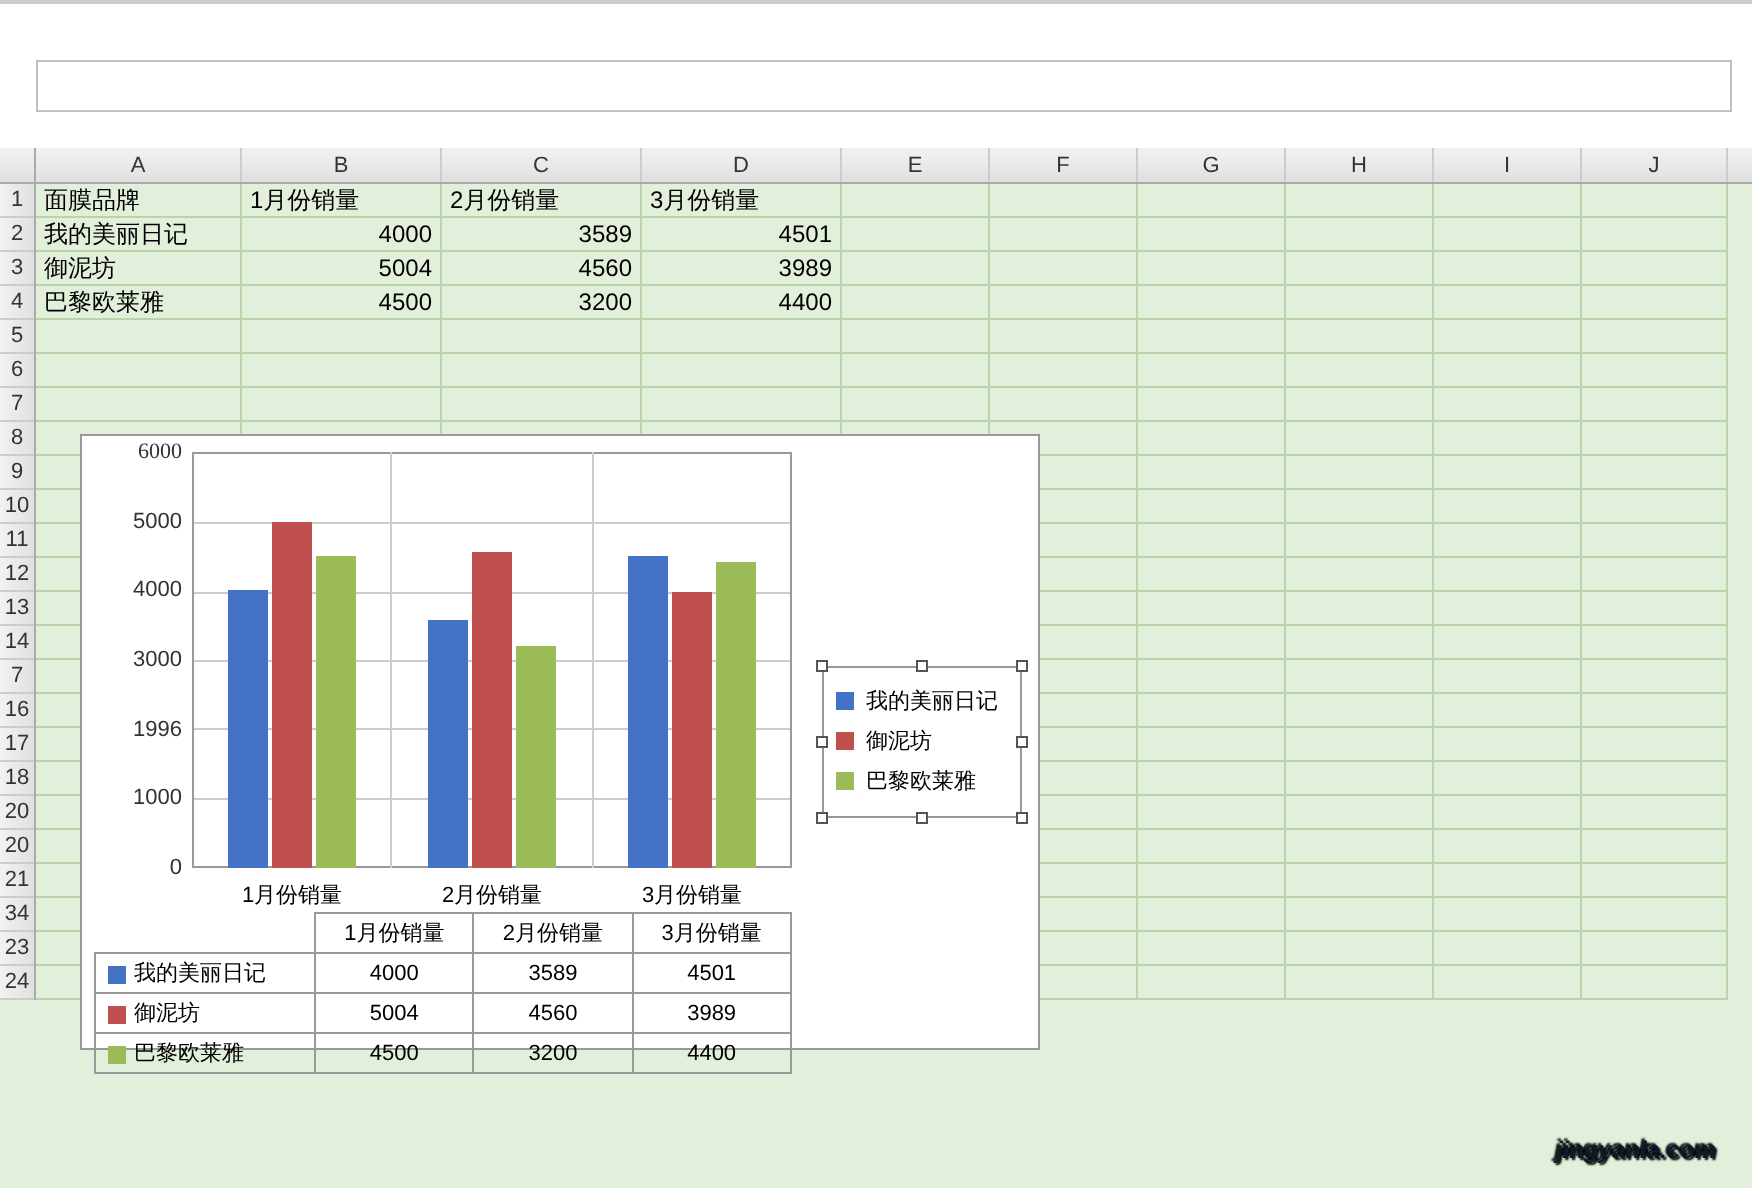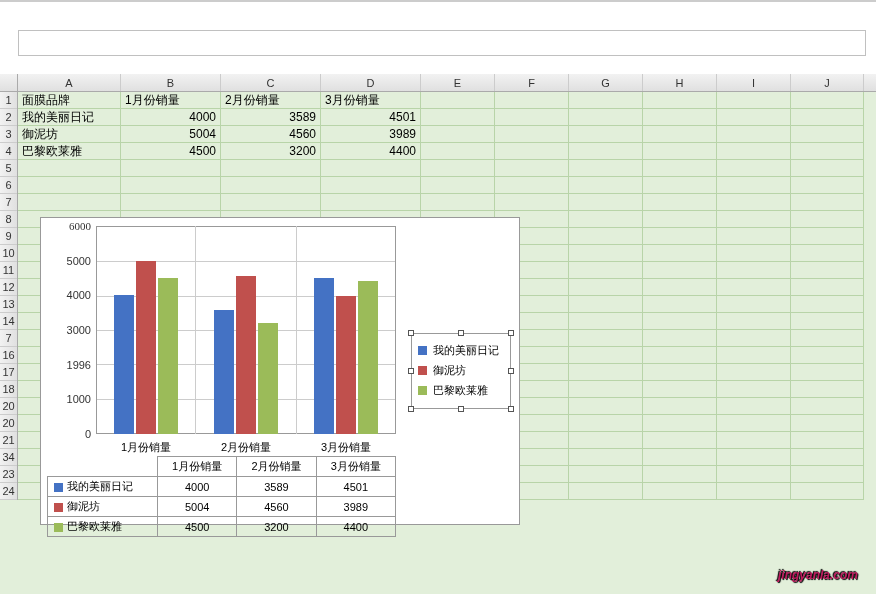--- a/index.html
+++ b/index.html
@@ -57,21 +57,21 @@
 .dt-swatch { display: inline-block; width: 9px; height: 9px; margin-right: 4px; vertical-align: middle; }
 
 .callout { position: absolute; top: 138px; left: 564px; width: 272px; height: 175px; }
 .callout-box { width: 260px; height: 122px; border: 3px solid #2e75b6; border-radius: 18px; padding: 10px 12px; font-size: 14px; color: #2e75b6; line-height: 1.55; position: relative; background: transparent; }
 .callout-tail { position: absolute; bottom: 32px; left: 40px; width: 34px; height: 34px; }
 .callout-tail svg { overflow: visible; }
 
 .watermark { position: absolute; bottom: 12px; right: 18px; text-align: right; }
 .wm-top { font-size: 20px; font-weight: bold; color: #fff; text-shadow: 1px 1px 2px #000, -1px -1px 2px #000; font-style: italic; }
 .wm-check { color: #ff3b30; font-size: 22px; font-weight: bold; font-style: italic; }
-.wm-bot { font-size: 12px; color: #be185d; text-shadow: 1px 1px 1px #000, -1px -1px 1px #000; font-style: italic; font-weight: bold; }
+.wm-bot { font-size: 12px; color: #0f172a; text-shadow: 1px 1px 1px #000, -1px -1px 1px #000; font-style: italic; font-weight: bold; }
 </style>
 </head>
 <body>
 
 <div class="page-border"></div>
 <div class="formula-bar"></div>
 
 <div class="sheet">
 
   <div class="col-headers">

